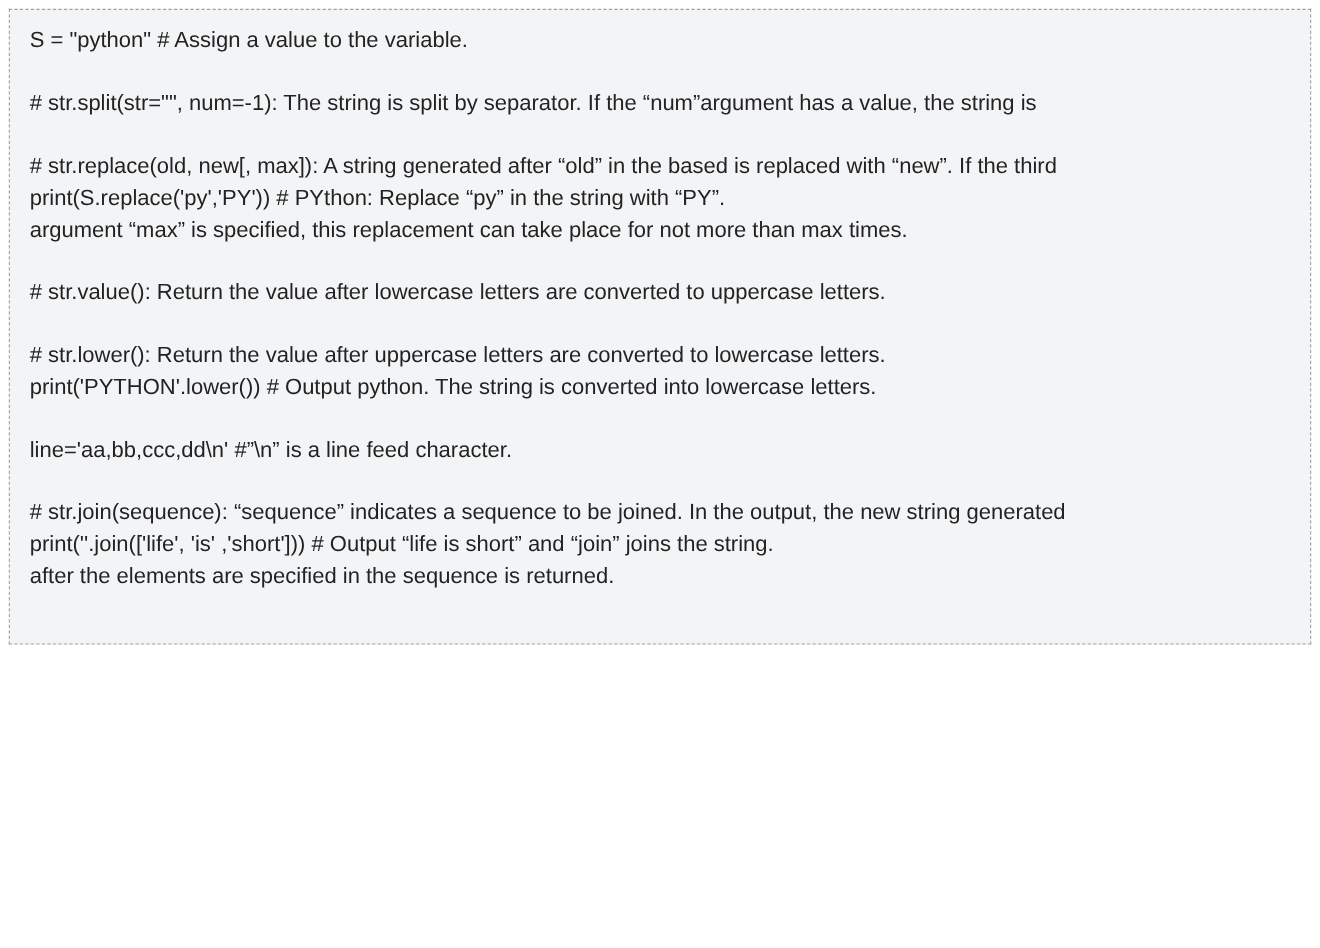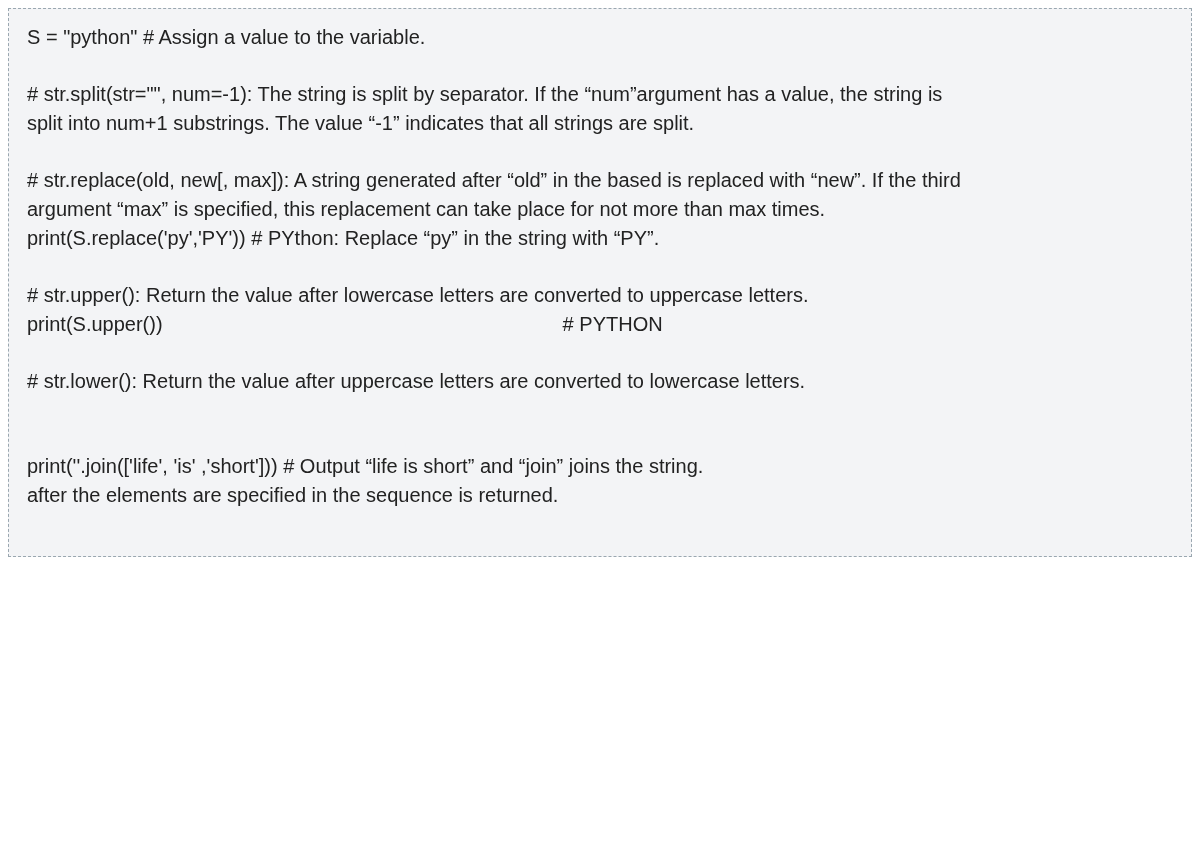--- a/index.html
+++ b/index.html
@@ -36,43 +36,42 @@
 </head>
 <body>
 
 <div class="code-box">
 
   <p>S = "python" # Assign a value to the variable.</p>
 
   <div class="blank"></div>
 
   <p class="indent-comment">#    str.split(str="", num=-1): The string is split by separator. If the “num”argument has a value, the string is</p>
-  <p>split into num+1 substrings. The value “-1” indicates that all strings are split.</p>
 
   <div class="blank"></div>
 
   <p class="indent-comment">#    str.replace(old, new[, max]): A string generated after “old” in the based is replaced with “new”. If the third</p>
+  <p>print(S.replace('py','PY')) # PYthon: Replace “py” in the string with “PY”.</p>
   <p>argument “max” is specified, this replacement can take place for not more than max times.</p>
-  <p>print(S.replace('py','PY')) # PYthon: Replace “py” in the string with “PY”.</p>
 
   <div class="blank"></div>
 
-  <p class="indent-comment">#    str.upper(): Return the value after lowercase letters are converted to uppercase letters.</p>
-  <p>
-    <span>print(S.upper())</span><span class="wide-gap"></span><span># PYTHON</span>
-  </p>
+  <p class="indent-comment">#    str.value(): Return the value after lowercase letters are converted to uppercase letters.</p>
 
   <div class="blank"></div>
 
   <p class="indent-comment">#    str.lower(): Return the value after uppercase letters are converted to lowercase letters.</p>
+  <p>print('PYTHON'.lower()) # Output python. The string is converted into lowercase letters.</p>
 
   <div class="blank"></div>
 
+  <p>line='aa,bb,ccc,dd\n' #”\n” is a line feed character.</p>
 
   <div class="blank"></div>
 
+  <p class="indent-comment">#    str.join(sequence): “sequence” indicates a sequence to be joined. In the output, the new string generated</p>
   <p>print(''.join(['life', 'is' ,'short'])) # Output “life is short” and “join” joins the string.</p>
   <p>after the elements are specified in the sequence is returned.</p>
 
   <div class="blank"></div>
 
 
 </div>
 
 </body></html>

